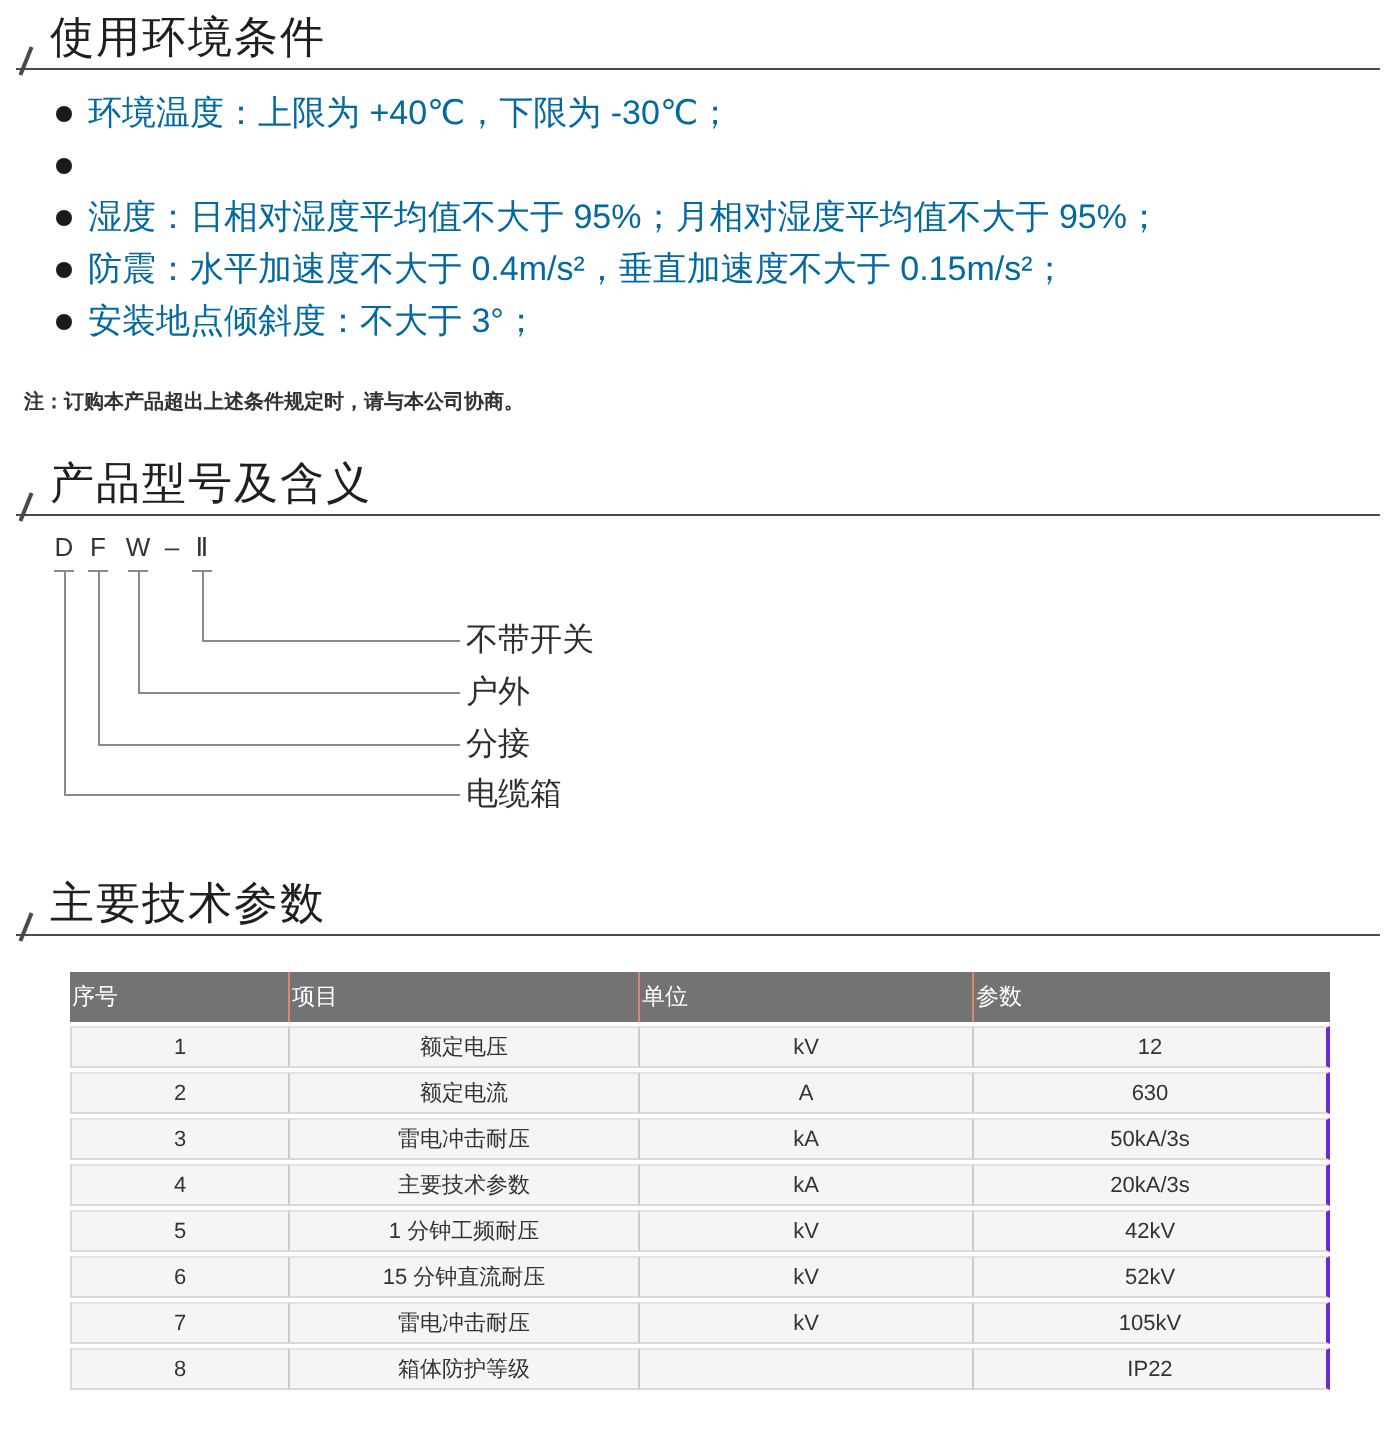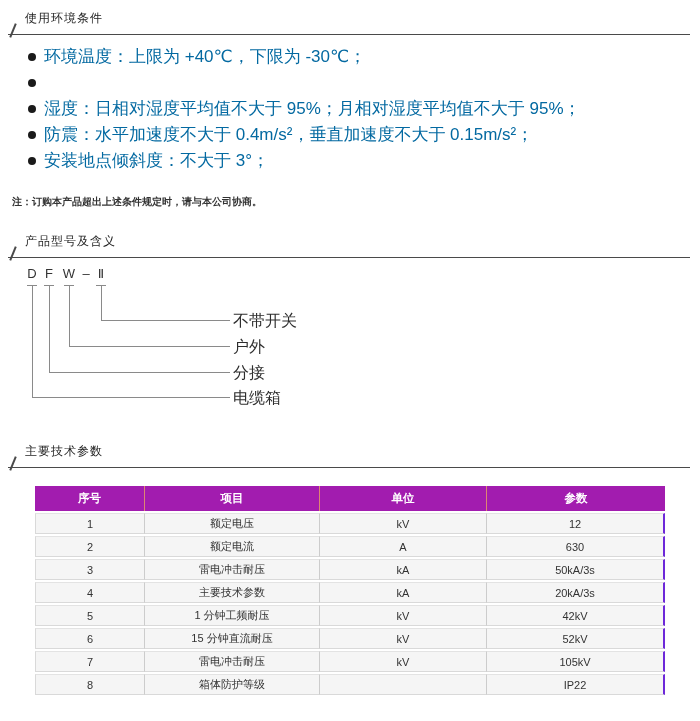--- a/index.html
+++ b/index.html
@@ -17,21 +17,21 @@
   
   .sec-hd {
     position: absolute;
     left: 8px;
     width: 682px;
     border-bottom: 1.5px solid #4a4a4a;
   }
   .sec-title {
     margin: 0;
     padding: 0 0 4px 17px;
-    font-size: 12px;
+    font-size: 22px;
     font-weight: 400;
     color: #1f1f1f;
     line-height: 23px;
     letter-spacing: 1px;
   }
   .slash {
     position: absolute;
     left: 4px;
     bottom: -4px;
     width: 2px;
@@ -121,26 +121,26 @@
     left: 35px;
     width: 630px;
   }
   table.params {
     width: 100%;
     border-collapse: separate;
     border-spacing: 0 2.5px;
     table-layout: fixed;
   }
   table.params th {
-    background: #a21caf;
+    background: #737373;
     color: #ffffff;
     font-size: 11.5px;
-    font-weight: 700;
+    font-weight: 400;
     height: 25px;
-    text-align: center;
+    text-align: left;
     border-right: 1px solid #dd8672;
   }
   table.params th:last-child { border-right: none; }
   table.params td {
     background: #f5f5f5;
     color: #333333;
     font-size: 11px;
     height: 21px;
     text-align: center;
     border-top: 1px solid #e3e3e3;

